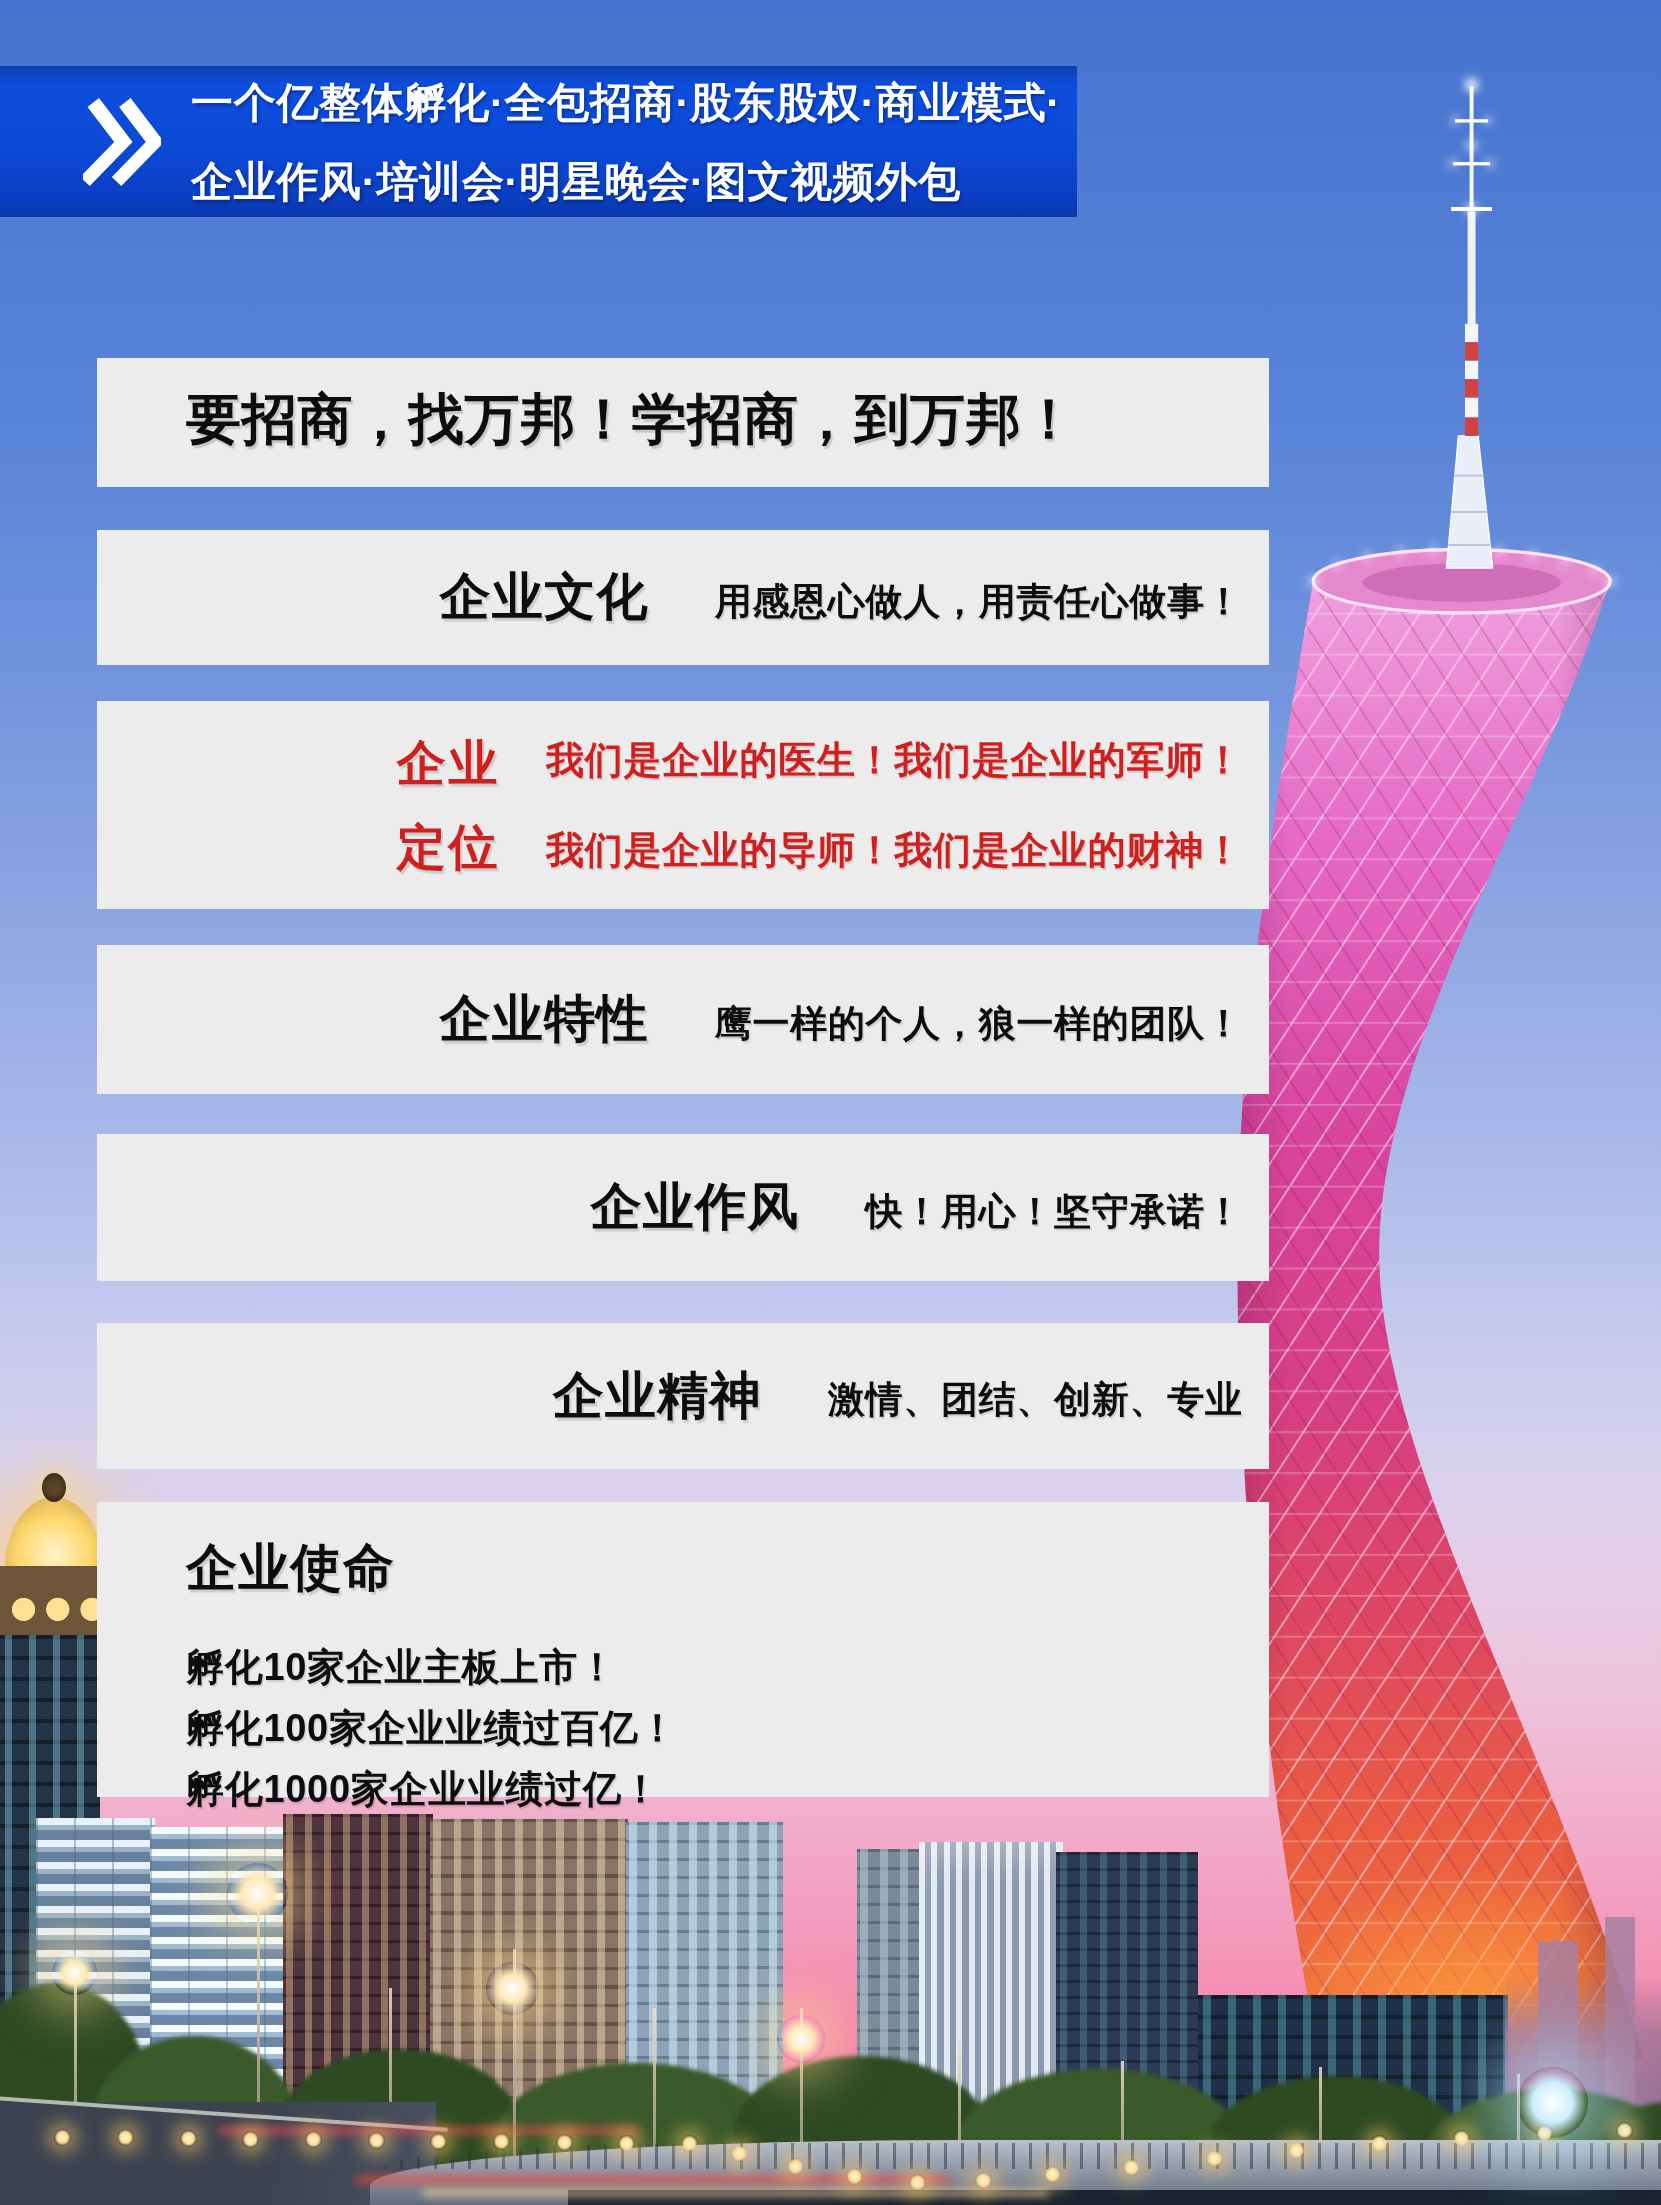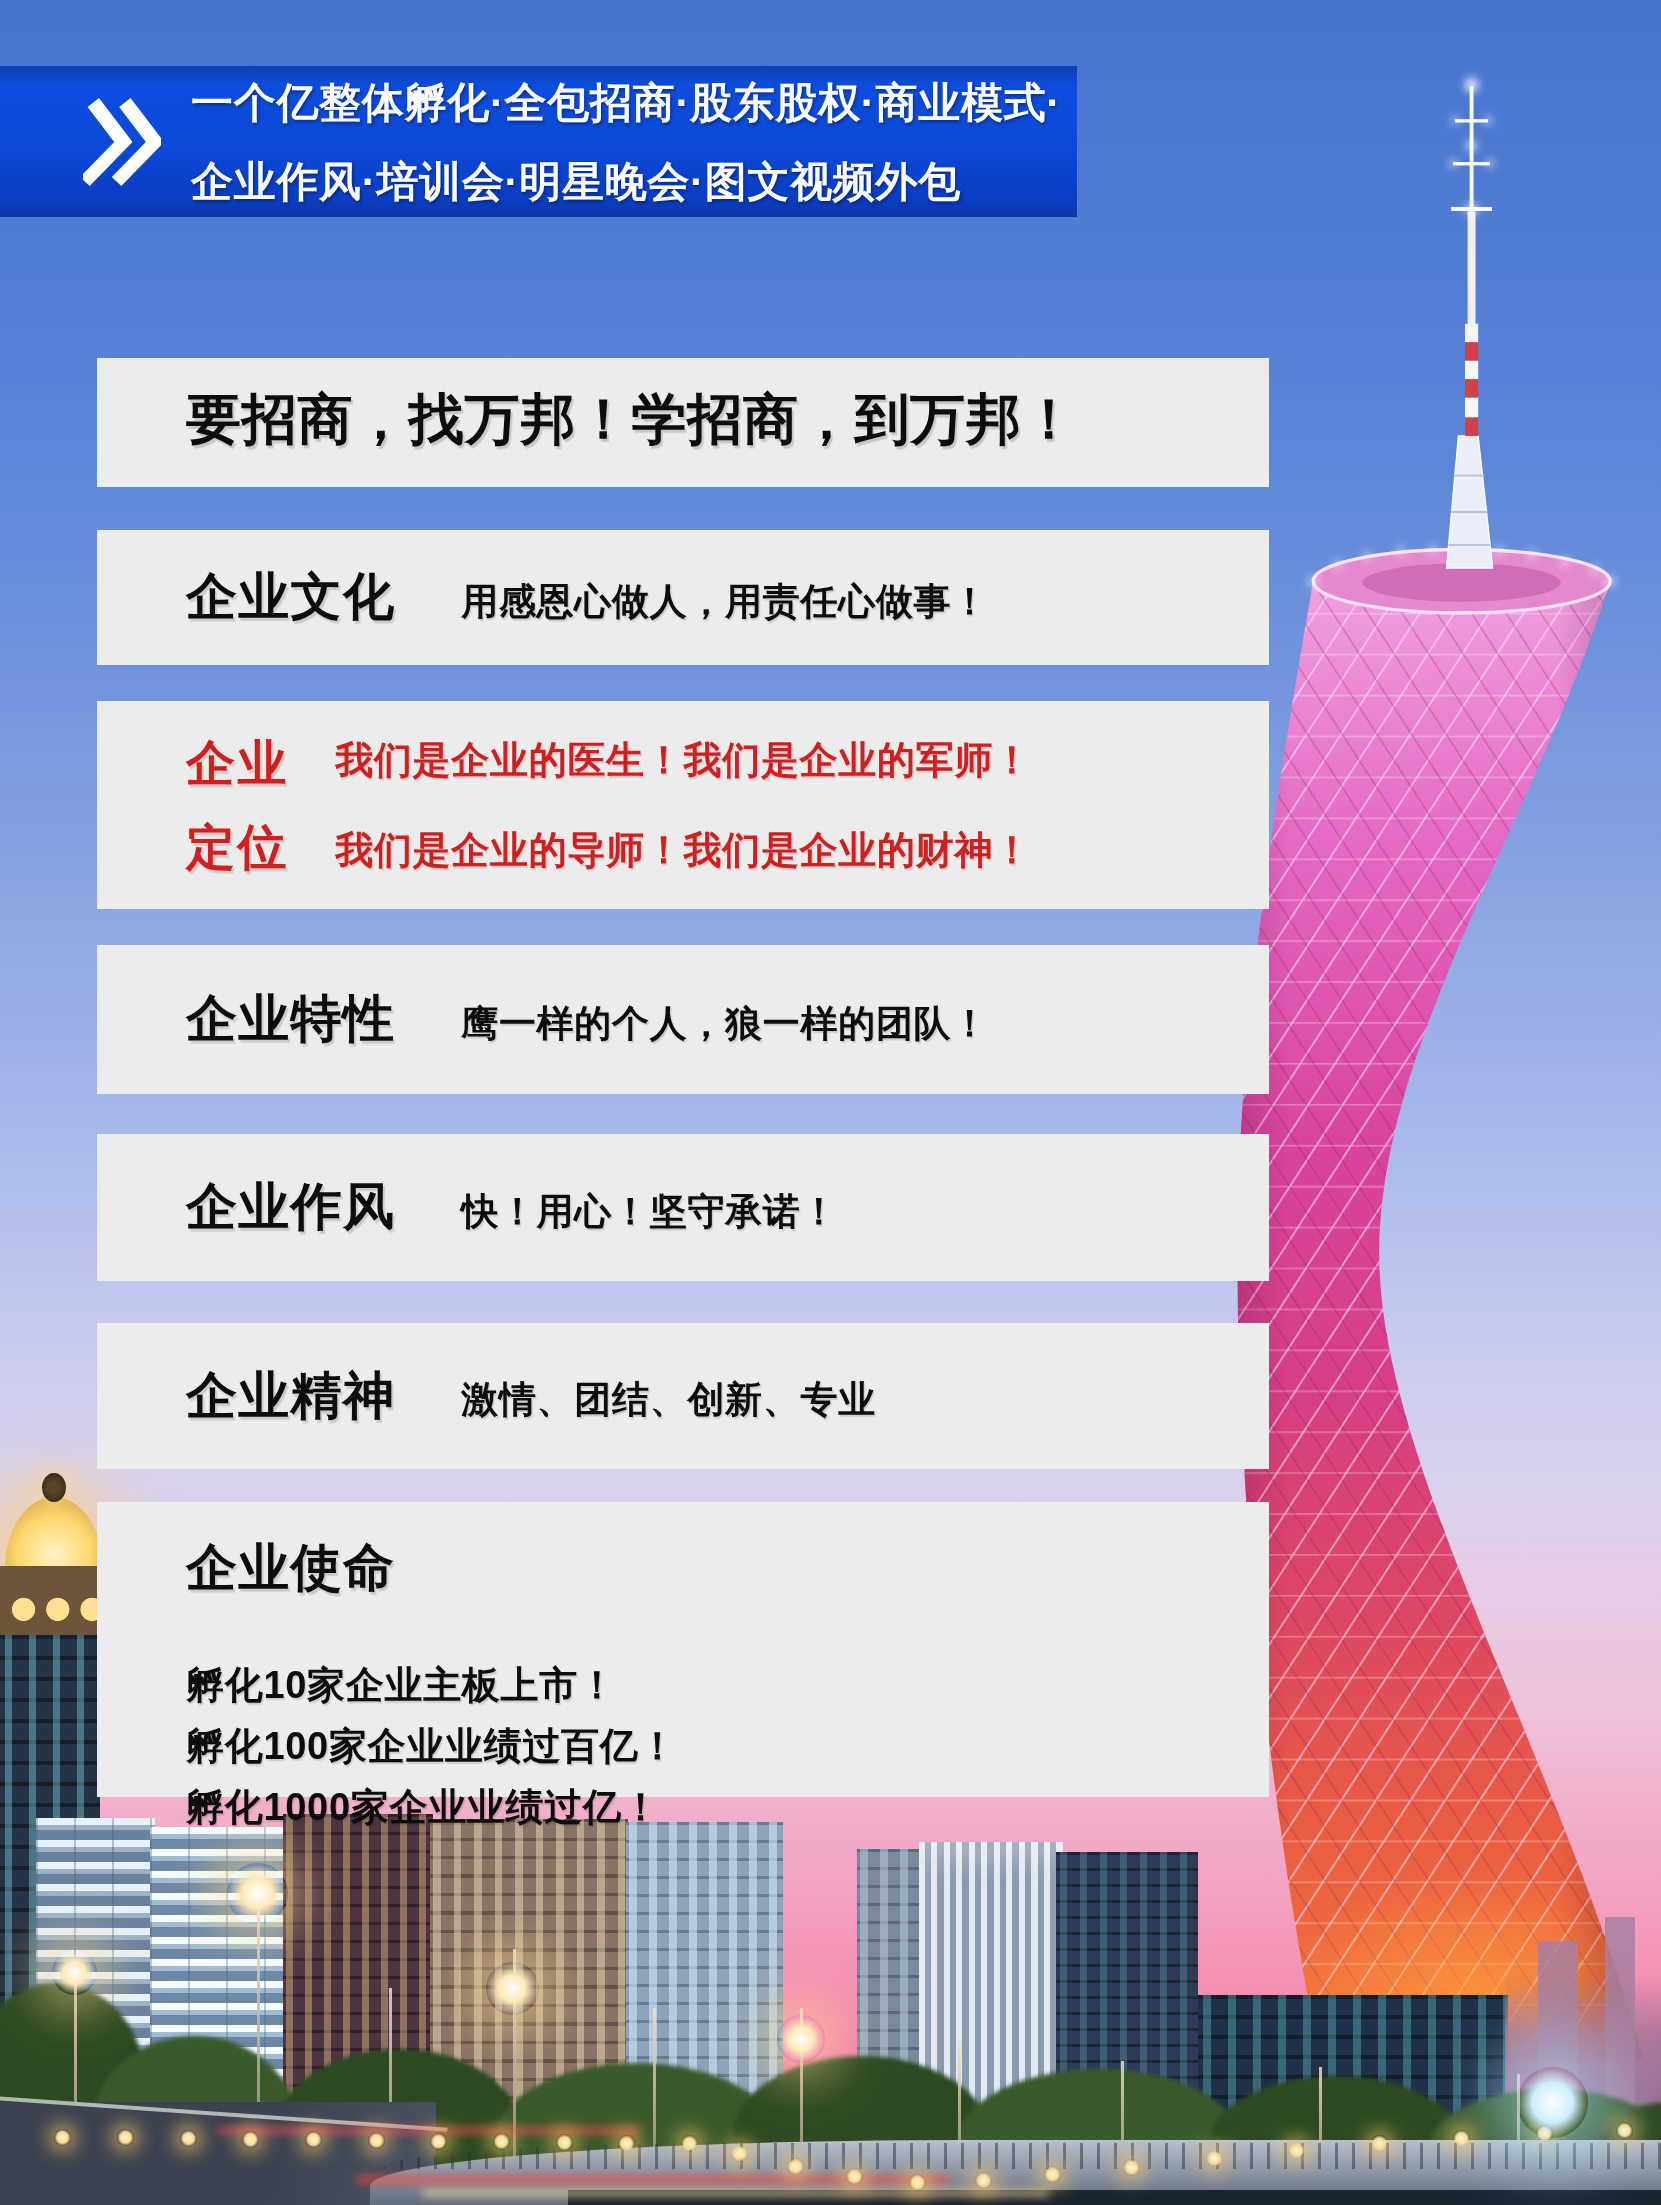--- a/index.html
+++ b/index.html
@@ -114,21 +114,21 @@
       var(--banner-blue-top,#0f3fae) 0%, var(--banner-blue-mid,#0d4ddd) 13%,
       #0c49d6 55%, #0a3ec4 87%, var(--banner-blue-bottom,#0c37a8) 100%);
     display:flex;align-items:center;
   }
   #banner .chev{margin-left:83px;flex:0 0 auto;}
   #banner-lines{margin-left:30px;color:#ffffff;font-size:42px;line-height:79px;
     letter-spacing:0.7px;text-shadow:1.3px 2px 3.3px rgba(0,10,60,.45);}
   .box{position:absolute;left:97px;width:1172px;background:var(--box-bg,#ececec);
     color:var(--ink,#0d0d0d);}
   .box .inner{position:absolute;left:89px;right:26.4px;top:0;bottom:0;
-    display:flex;align-items:baseline;}
+    display:flex;align-items:baseline;justify-content:flex-end;}
   .title{font-size:51px;letter-spacing:1.3px;text-shadow:2px 2.6px 1.3px rgba(0,0,0,.14);white-space:nowrap;}
   .sub{font-size:37px;margin-left:66px;letter-spacing:0.7px;
     text-shadow:1.3px 2px 1.3px rgba(0,0,0,.14);white-space:nowrap;}
   #box-slogan{top:358px;height:129px;}
   #box-slogan .slogan{position:absolute;left:89px;top:50%;transform:translateY(-54%);
     font-size:55px;letter-spacing:0.7px;text-shadow:2px 2.6px 1.3px rgba(0,0,0,.16);white-space:nowrap;}
   #box-culture{top:530px;height:135px;}
   #box-culture .inner,#box-traits .inner,#box-style .inner,#box-spirit .inner{
     align-items:center;}
   .sub{position:relative;top:4px;}
@@ -136,21 +136,21 @@
   #box-positioning .inner{align-items:center;}
   .pos-title{font-size:49px;line-height:84px;letter-spacing:2.6px;
     text-shadow:2px 2.6px 1.3px rgba(0,0,0,.14);flex:0 0 auto;}
   .pos-lines{margin-left:46px;font-size:38px;line-height:90px;letter-spacing:0.7px;
     text-shadow:1.3px 2px 1.3px rgba(0,0,0,.14);white-space:nowrap;}
   #box-traits{top:945px;height:149px;}
   #box-style{top:1134px;height:147px;}
   #box-spirit{top:1323px;height:146px;}
   #box-mission{top:1502px;height:295px;}
   #box-mission .m-inner{position:absolute;left:89px;top:32px;}
-  #box-mission .title{display:block;margin-bottom:52px;}
+  #box-mission .title{display:block;margin-bottom:34px;}
   .m-line{font-size:38px;line-height:61px;letter-spacing:0.7px;
     text-shadow:1.3px 2px 1.3px rgba(0,0,0,.14);white-space:nowrap;}
 </style>
 </head>
 <body>
 
 <div id="poster">
 
   <svg id="tower-svg" viewBox="0 0 800 3250" xmlns="http://www.w3.org/2000/svg">
     <defs>

